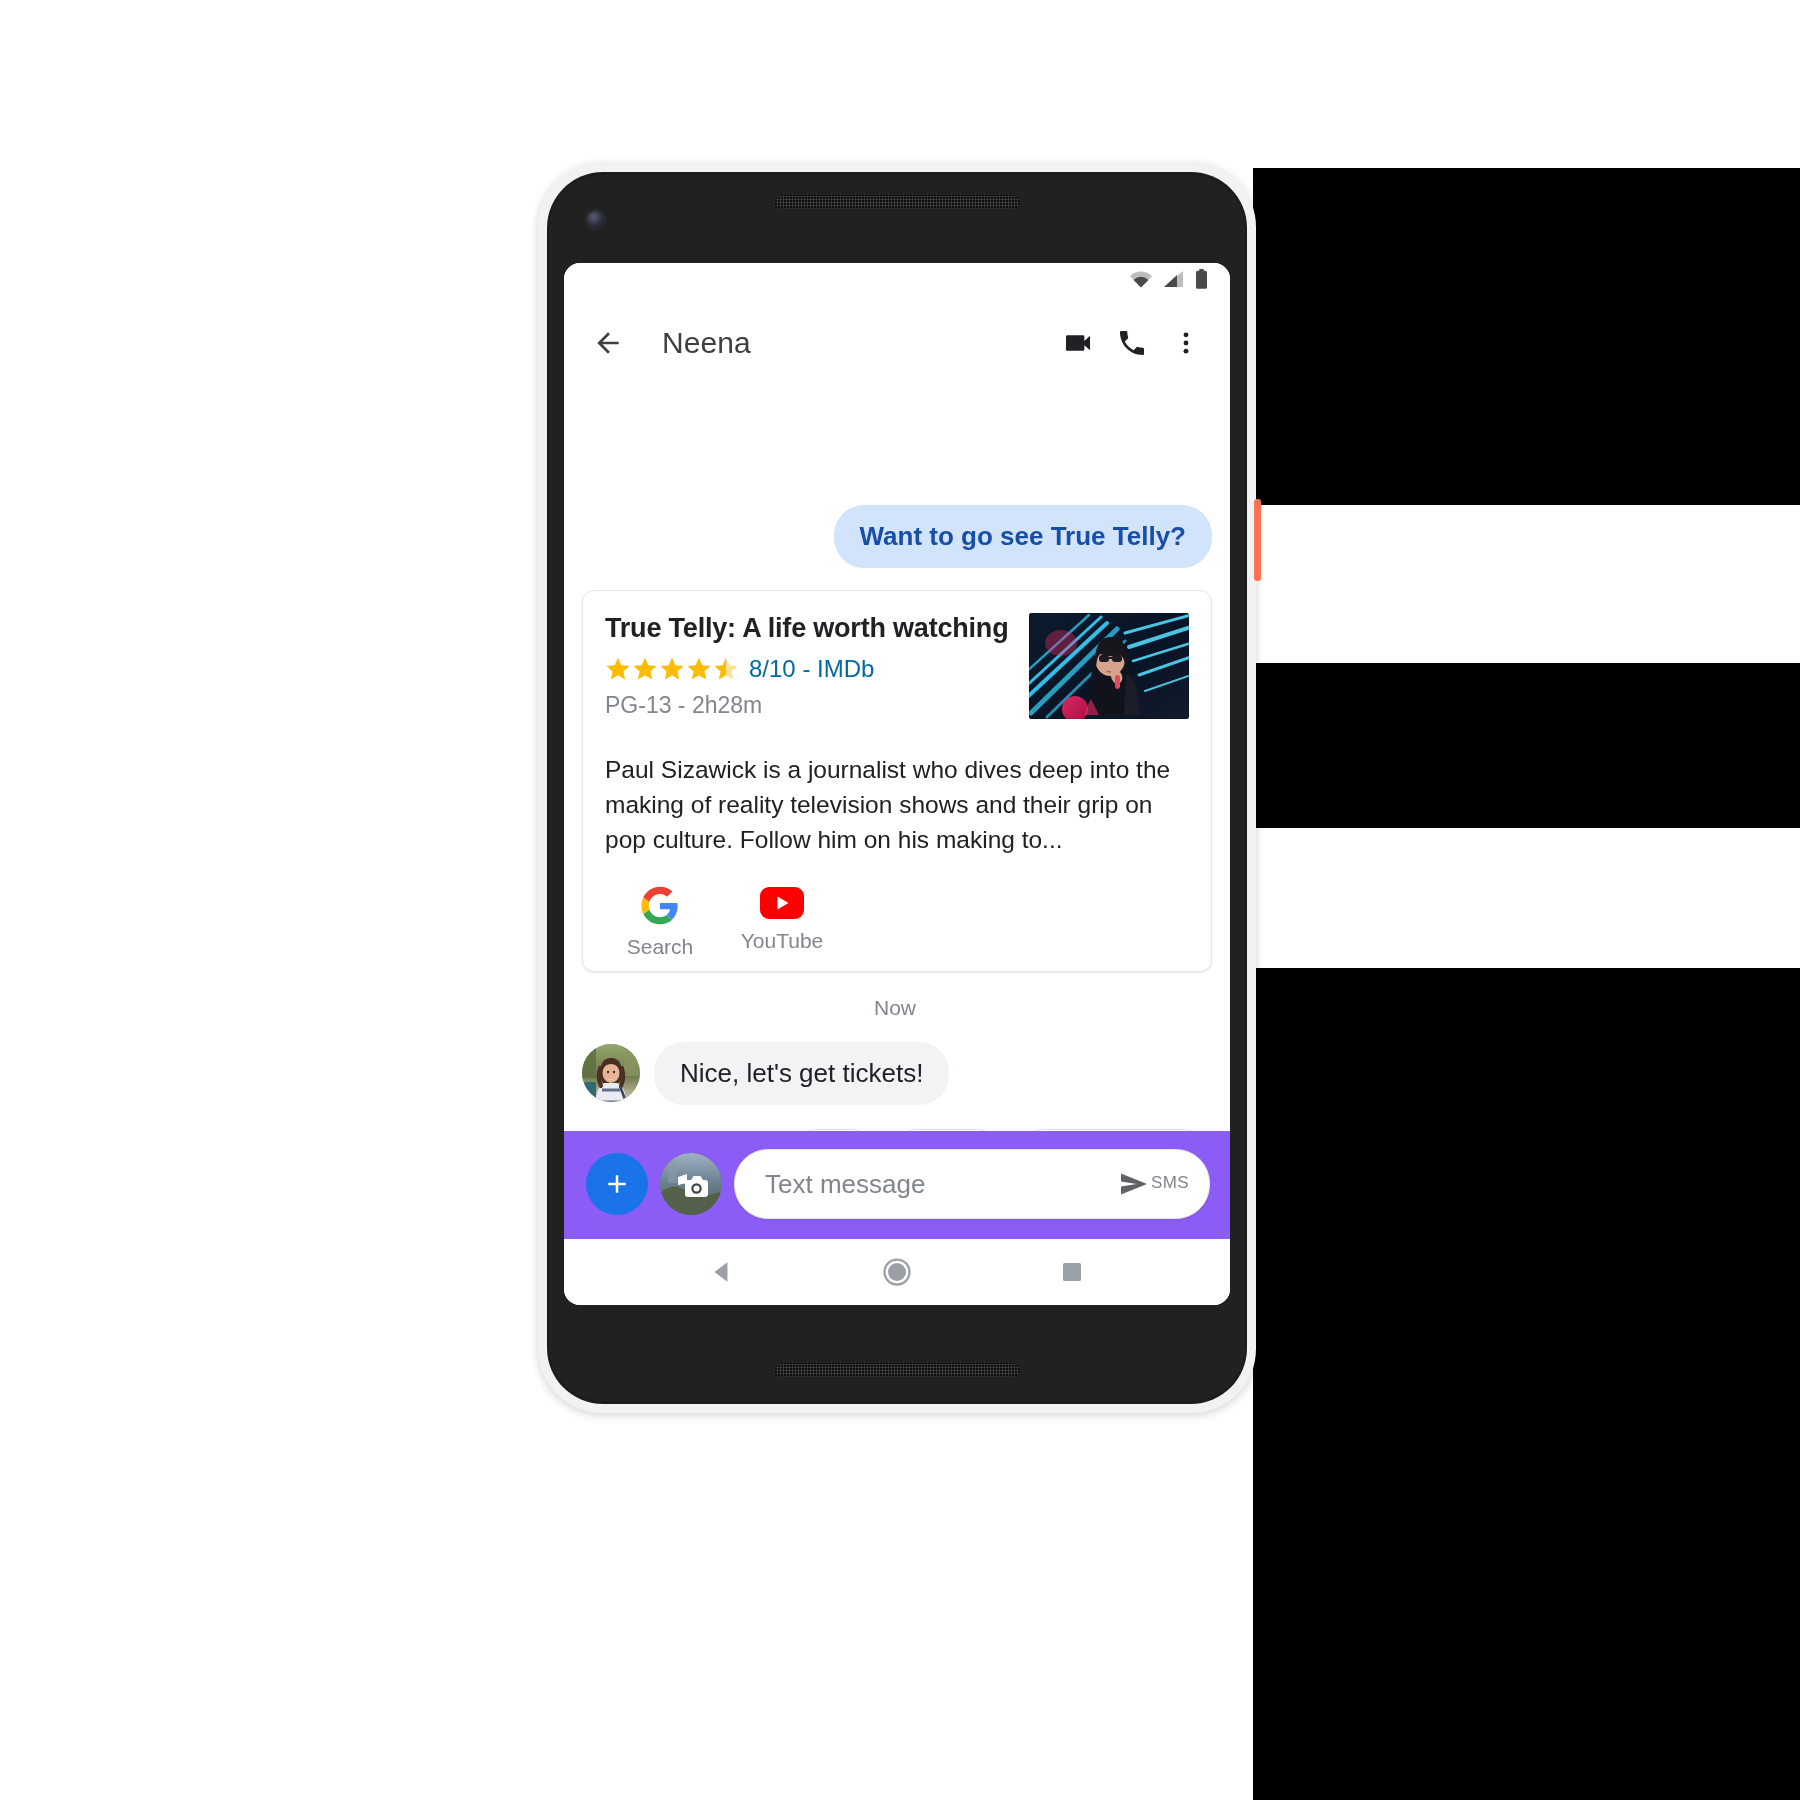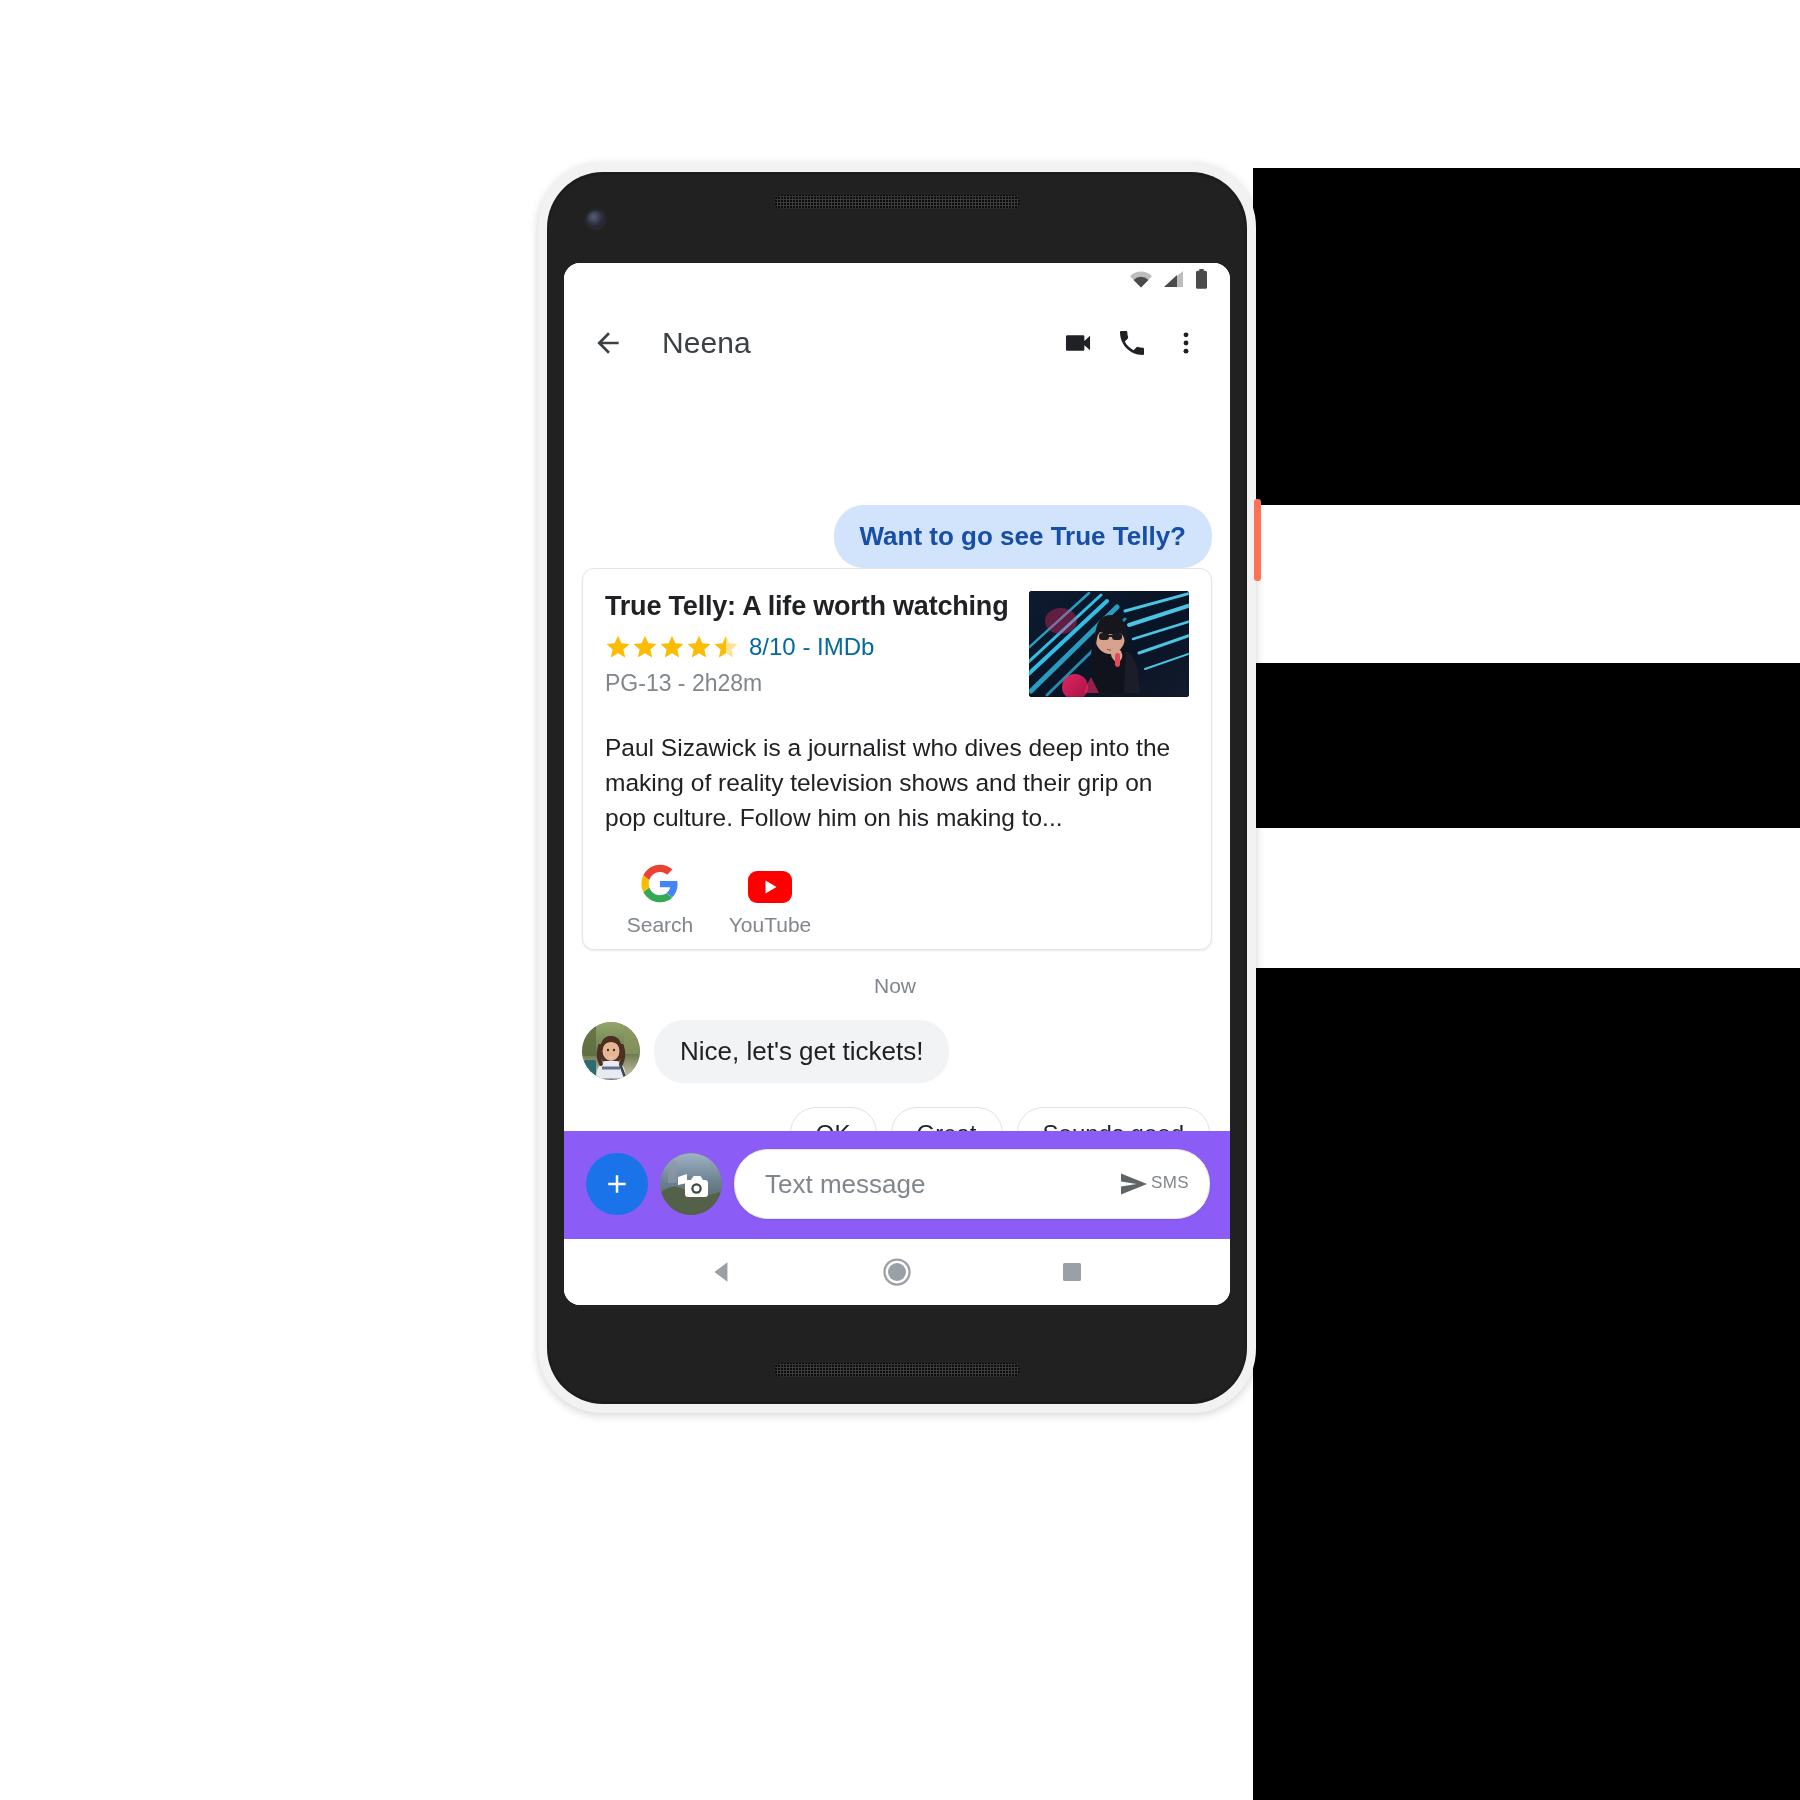--- a/index.html
+++ b/index.html
@@ -164,20 +164,21 @@
     border-radius: 30px;
     padding: 16px 26px;
     font-size: 26px;
     max-width: 440px;
     line-height: 1.2;
     font-weight: bold;
   }
 
   
   .rich-card {
+    margin-top: 22px;
     background: #ffffff;
     border: 1px solid #e4e6e8;
     border-radius: 12px;
     box-shadow: 0 1px 2px rgba(60,64,67,0.12);
     padding: 22px 22px 12px 22px;
   }
   .card-top {
     display: flex;
     align-items: flex-start;
     gap: 16px;
@@ -217,22 +218,21 @@
   }
   .card-desc {
     margin-top: 34px;
     font-size: 24.5px;
     line-height: 1.42;
     color: #202124;
   }
   .card-actions {
     margin-top: 28px;
     display: flex;
-    gap: 0;
-    align-items: flex-end;
+    gap: 12px;
   }
   .card-action {
     width: 110px;
     display: flex;
     flex-direction: column;
     align-items: center;
     gap: 9px;
     cursor: pointer;
   }
   .card-action .label {

